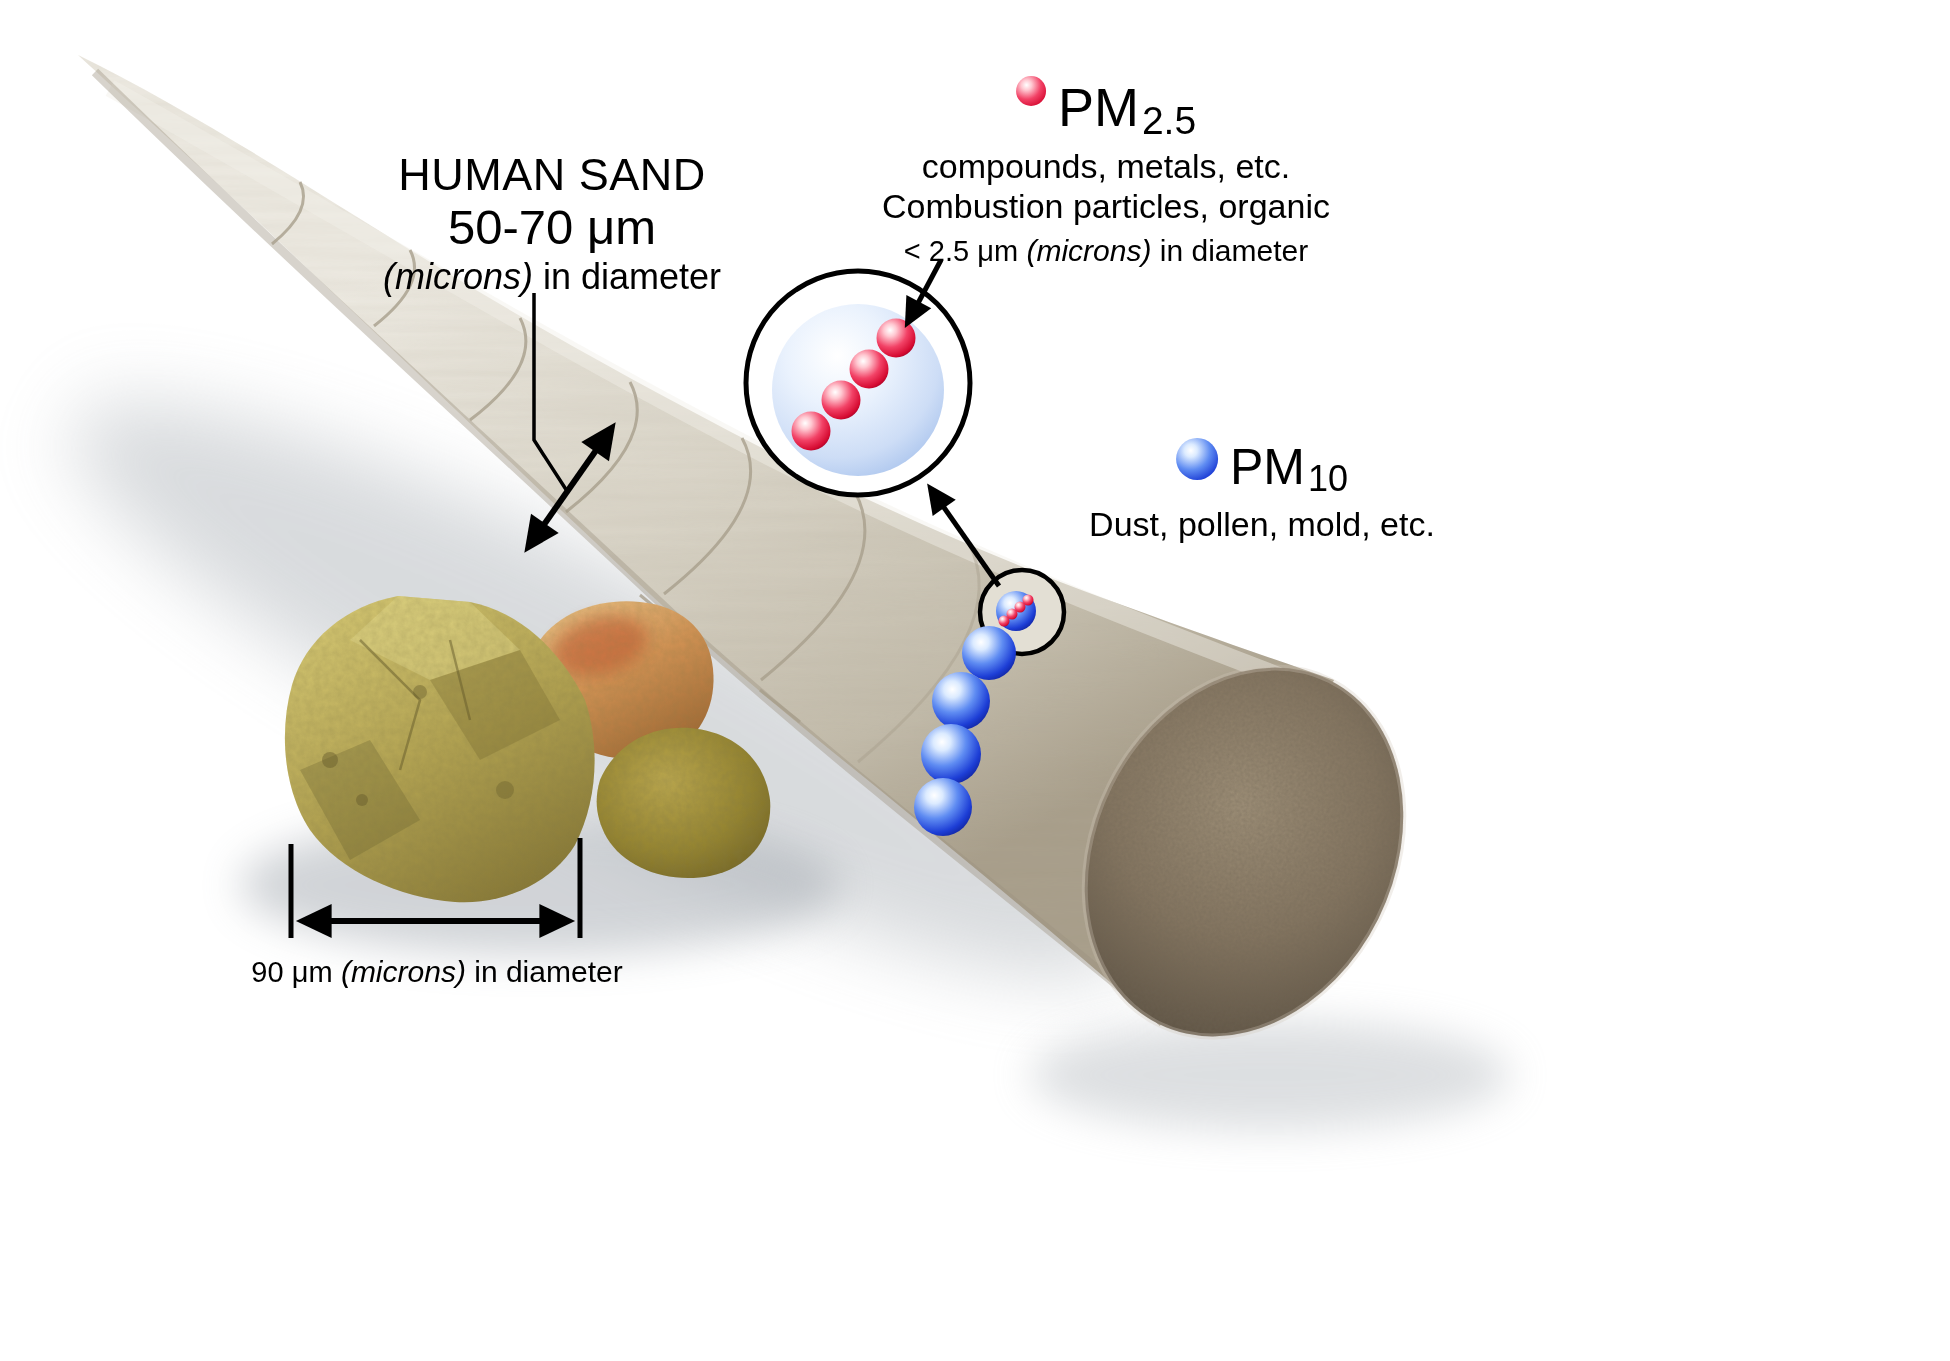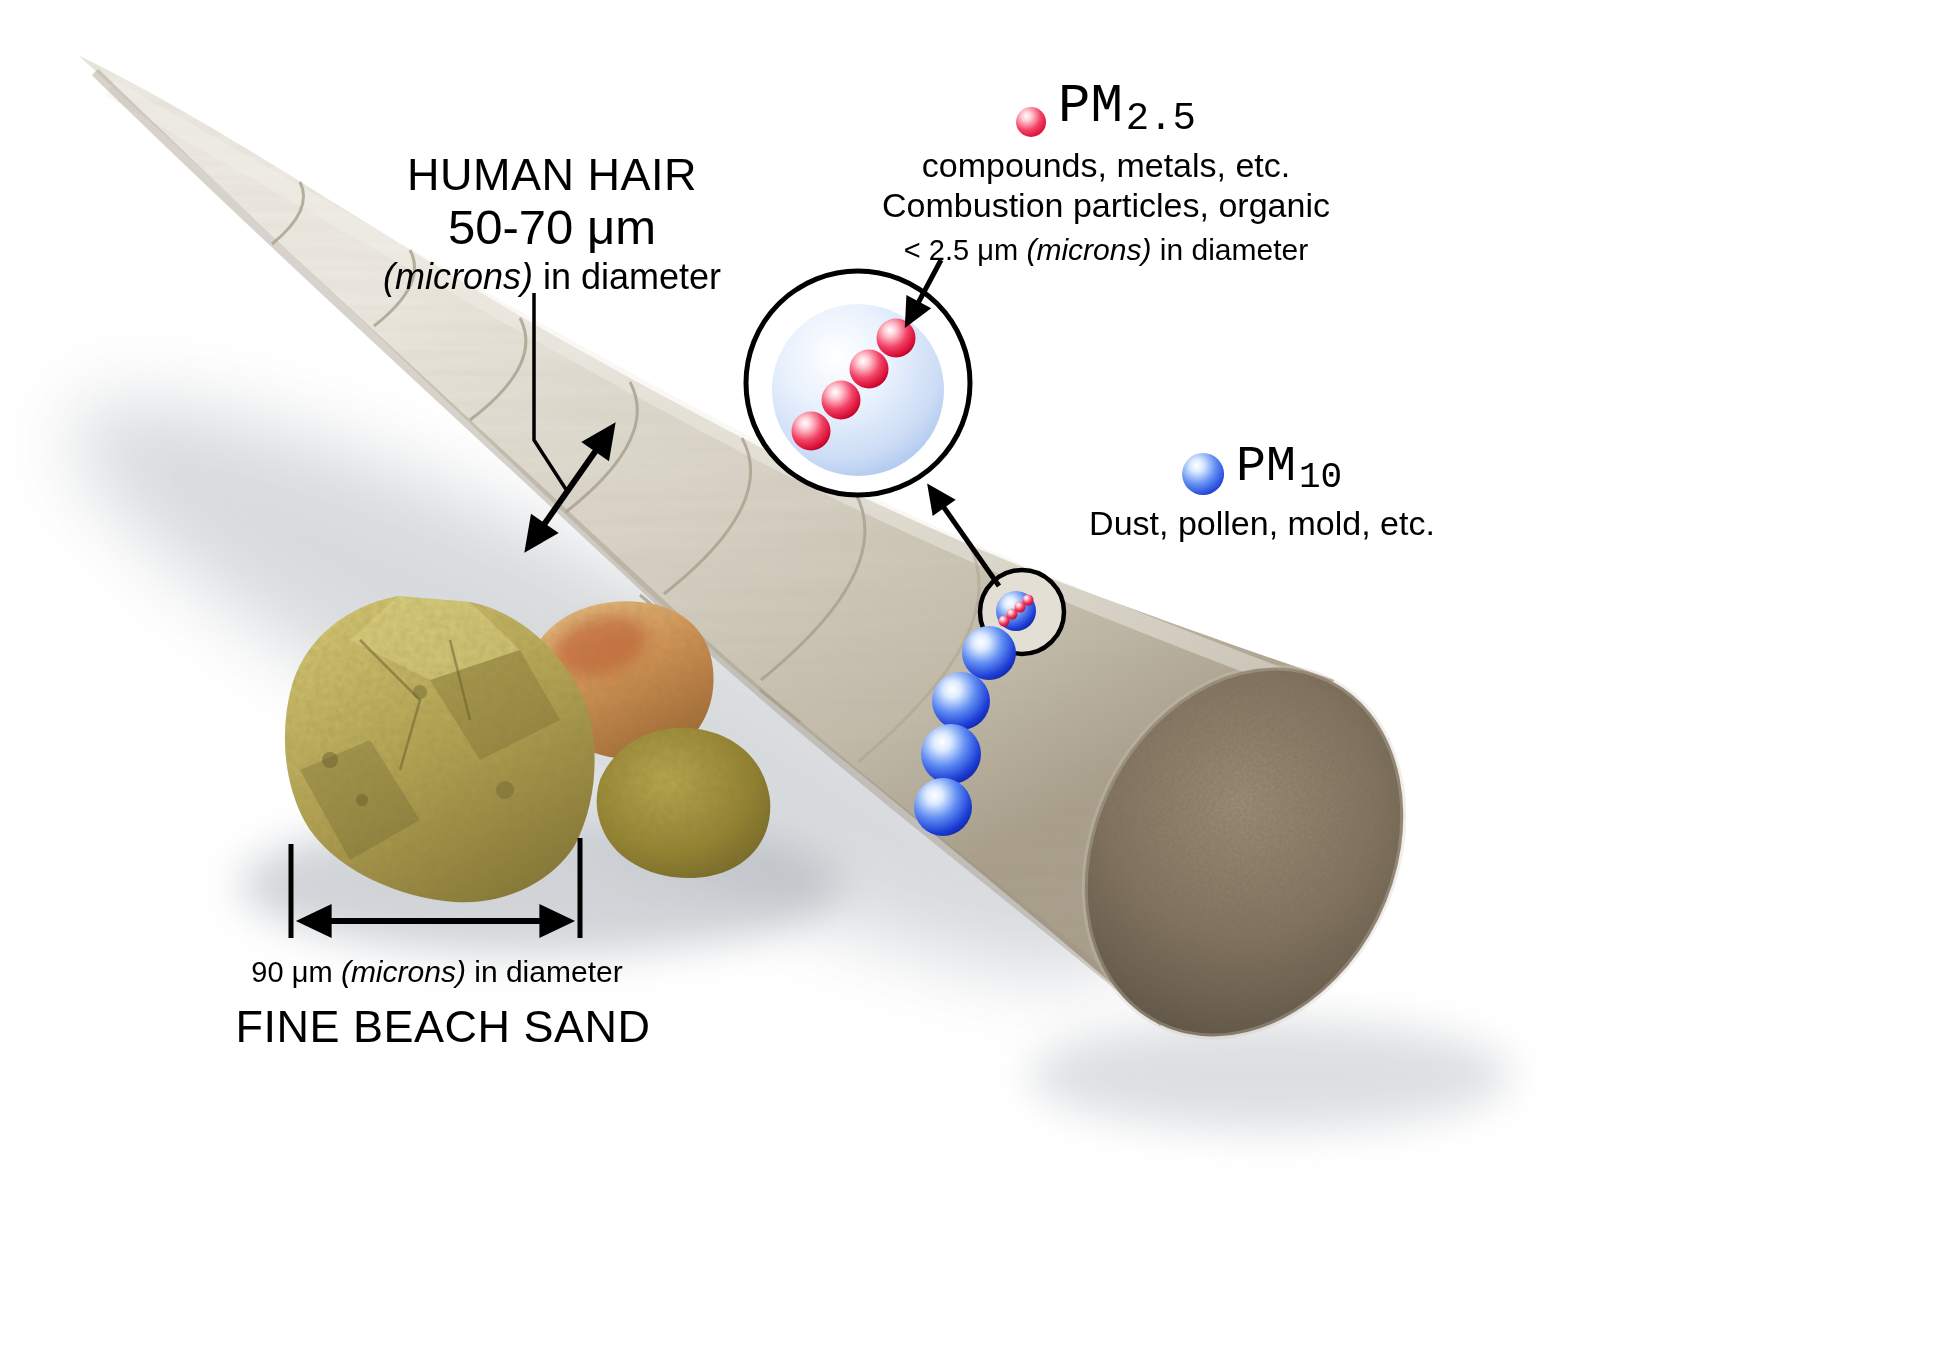--- a/index.html
+++ b/index.html
@@ -9,21 +9,21 @@
   }
   .art { position:absolute; left:0; top:0; }
   .lbl { position:absolute; transform:translateX(-50%); text-align:center; white-space:nowrap; }
   .t-xl { font-size:45px; letter-spacing:0.5px; line-height:1.12; }
   .t-lg { font-size:49px; line-height:1.12; }
   .t-md { font-size:34px; line-height:1.17; }
   .t-sm { font-size:36px; line-height:1.2; }
   .sizeline { font-size:30px; margin-top:7px; }
   .size-num { font-size:29px; }
   i { font-style:italic; }
-  .hdr { display:flex; align-items:flex-end; justify-content:center; gap:12px; margin-bottom:9px;font-family:Liberation Mono, monospace; }
+  .hdr { display:flex; align-items:flex-start; justify-content:center; gap:12px; margin-bottom:9px; }
   .pm-name { font-size:54px; }
   .pm-sub { font-size:39px; position:relative; top:8px; margin-left:3px; }
   .pm10 .pm-name { font-size:50px; }
   .pm10 .pm-sub { font-size:36px; top:7px; }
   .dot { display:inline-block; border-radius:50%; }
   .dot.red  { width:30px; height:30px;
     background: radial-gradient(circle at 35% 30%, #fff 0%, #ffc9d2 18%, #f24266 50%, #d60b32 80%, #970023 100%); }
   .dot.blue { width:42px; height:42px;
     background: radial-gradient(circle at 35% 30%, #fff 0%, #dcebff 16%, #5f8cf2 48%, #1d3ed6 78%, #0e1f96 100%); }
 </style>
@@ -229,21 +229,21 @@
       <line x1="611" y1="429" x2="529" y2="546" stroke-width="6" marker-start="url(#ah)" marker-end="url(#ah)"></line>
       <line x1="941" y1="260" x2="908" y2="322" stroke-width="5" marker-end="url(#ah)"></line>
       <line x1="999" y1="586" x2="931" y2="489" stroke-width="5" marker-end="url(#ah)"></line>
       <line x1="291" y1="844" x2="291" y2="938" stroke-width="5"></line>
       <line x1="580" y1="838" x2="580" y2="938" stroke-width="5"></line>
       <line x1="304" y1="921" x2="567" y2="921" stroke-width="6" marker-start="url(#ah)" marker-end="url(#ah)"></line>
     </g>
   </svg>
 
   <div class="lbl" style="left:552px; top:150px;">
-    <div class="t-xl">HUMAN HAIR</div>
+    <div class="t-xl">HUMAN SAND</div>
     <div class="t-lg">50-70 μm</div>
     <div class="t-sm"><i>(microns)</i> <span>in diameter</span></div>
   </div>
 
   <div class="lbl" style="left:1106px; top:76px;">
     <div class="hdr">
       <span class="dot red"></span>
       <span><span class="pm-name">PM</span><span class="pm-sub">2.5</span></span>
     </div>
     <div class="t-md">compounds, metals, etc.</div>
@@ -253,15 +253,14 @@
 
   <div class="lbl pm10" style="left:1262px; top:438px;">
     <div class="hdr">
       <span class="dot blue"></span>
       <span><span class="pm-name">PM</span><span class="pm-sub">10</span></span>
     </div>
     <div class="t-md">Dust, pollen, mold, etc.</div>
   </div>
 
   <div class="lbl sizeline" style="left:437px; top:948px;"><span class="size-num">90 μm</span> <i>(microns)</i> <span>in diameter</span></div>
-  <div class="lbl t-xl" style="left:443px; top:1002px;">FINE BEACH SAND</div>
 
 </div>
 
 </body></html>

